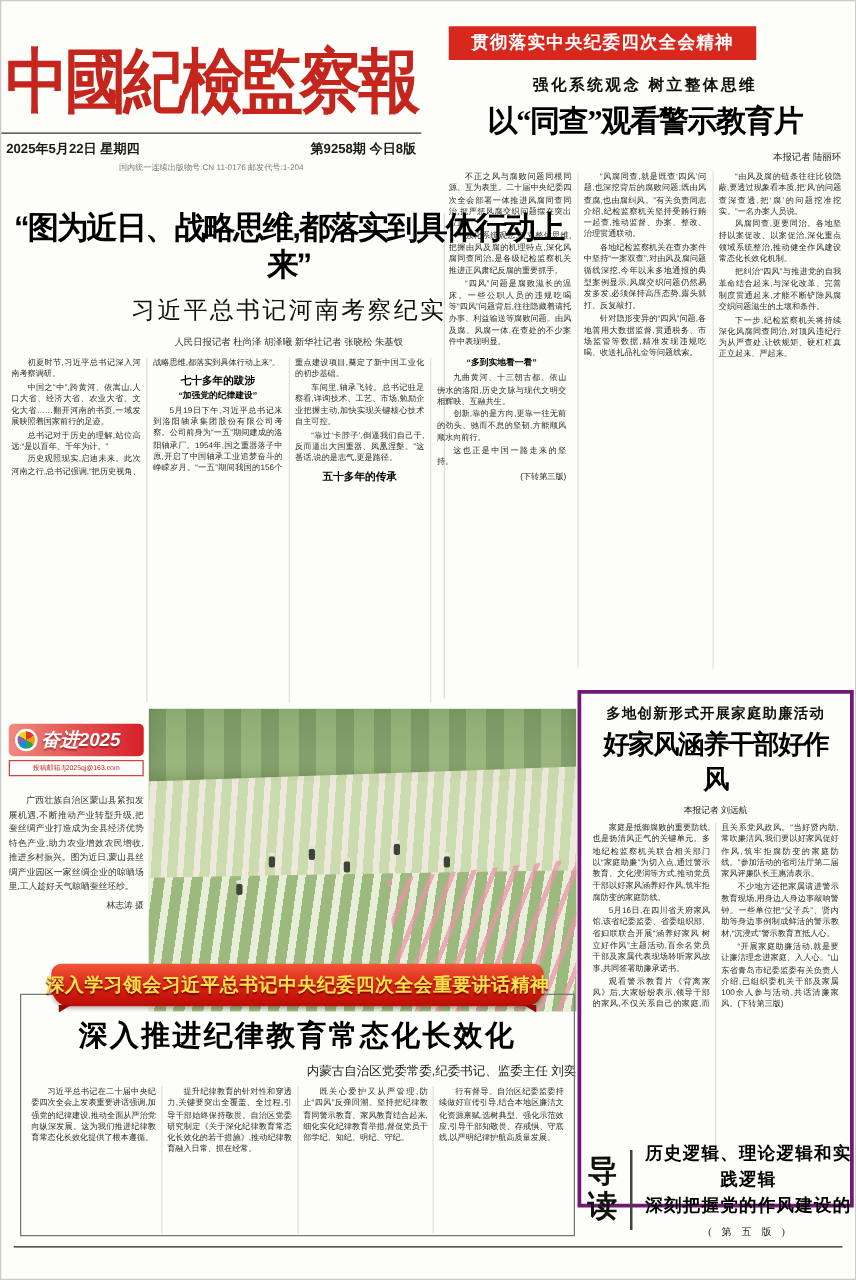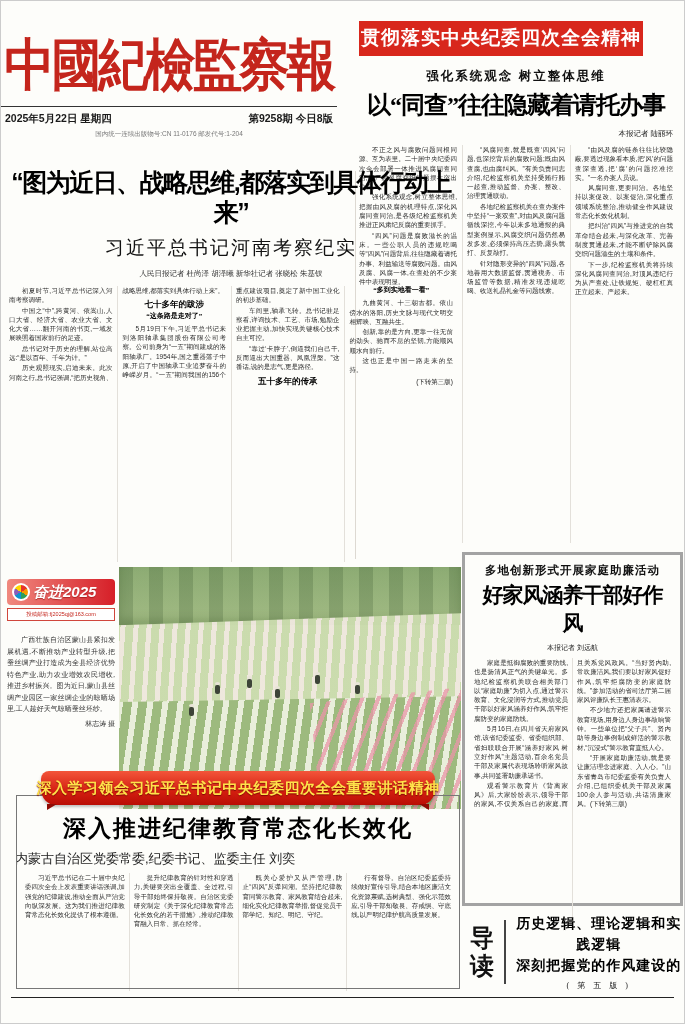--- a/index.html
+++ b/index.html
@@ -17,21 +17,21 @@
   .mast-supervisor { color:#c4251c; font-size:8.5px; text-align:center; letter-spacing:1px;
     margin-top:12px; font-weight:bold; }
   .mast-rule { border-top:1.5px solid #333; margin-top:7px; }
   .mast-daterow { display:flex; justify-content:space-between; font-size:10.5px;
     font-weight:bold; color:#1a1a1a; padding:5px 4px 0 4px; }
   .mast-pub { font-size:6.5px; color:#777; text-align:center; margin-top:4px; }
 
   
   .tr-article { position:absolute; left:358px; top:20px; width:314px; height:540px; }
   .tr-banner { display:inline-block; background:#d8271c; color:#fff; font-weight:bold;
-    font-size:19px; padding:4px 2px 5px; letter-spacing:1px; }
+    font-size:14px; padding:4px 18px 5px; letter-spacing:1px; }
   .tr-kicker { text-align:center; font-weight:bold; font-size:12.5px; color:#111;
     margin-top:12px; letter-spacing:2px; }
   .tr-headline { text-align:center; font-weight:bold; font-size:24px; color:#000;
     margin-top:4px; letter-spacing:-1px; font-family:"Liberation Serif",serif; }
   .tr-byline { text-align:right; font-size:7.5px; color:#222; margin:8px 0 6px; }
   .colbody { column-gap:10px; column-rule:1px solid #e3e0da; overflow:hidden;
     font-size:6.5px; line-height:9.3px; color:#2b2b2b; text-align:justify; }
   .colbody p { text-indent:2em; margin-bottom:1px; }
   .tr-body { column-count:3; height:398px; }
 
@@ -82,22 +82,22 @@
     background:repeating-linear-gradient(99deg,#9dba7e 0 9px,#e9eedb 9px 15px);
     transform:rotate(-1deg); }
   .ph-pink { position:absolute; right:-25px; bottom:-15px; width:170px; height:130px;
     background:repeating-linear-gradient(118deg,rgba(233,150,168,.75) 0 4px,rgba(255,255,255,0) 4px 15px);
     transform:rotate(-6deg); }
   .worker { position:absolute; width:5px; height:9px; background:#3d4438; border-radius:2px; }
   .worker::before { content:""; position:absolute; top:-3px; left:0; width:5px; height:3px;
     background:#e8e4d8; border-radius:50%; }
 
   
-  .family-box { position:absolute; left:461px; top:551px; width:221px; height:354px;
-    border:3px solid #a3a3a3; background:#fdfdfa; padding:8px 9px 6px; }
+  .family-box { position:absolute; left:461px; top:551px; width:221px; height:414px;
+    border:3px solid #701a75; background:#fdfdfa; padding:8px 9px 6px; }
   .fam-kicker { text-align:center; font-weight:bold; font-size:11.5px; color:#111;
     letter-spacing:1px; }
   .fam-headline { text-align:center; font-weight:bold; font-size:21px; color:#000;
     margin-top:3px; letter-spacing:-1px; font-family:"Liberation Serif",serif; }
   .fam-byline { text-align:center; font-size:7px; color:#222; margin:6px 0 5px; }
   .fam-body { column-count:2; column-gap:9px; height:264px; }
 
   
   .bottom-article { position:absolute; left:14px; top:770px; width:446px; height:220px; }
   .bottom-frame { position:absolute; left:1px; top:24px; right:1px; bottom:2px;
@@ -109,21 +109,21 @@
     box-shadow:0 2px 3px rgba(0,0,0,.25); }
   .ribbon::before,.ribbon::after { content:""; position:absolute; bottom:-5px; width:0; height:0;
     border-style:solid; }
   .ribbon::before { left:6px; border-width:6px 10px 0 0; border-color:#8f0b04 transparent transparent transparent; }
   .ribbon::after { right:6px; border-width:0 10px 6px 0; border-color:transparent #8f0b04 transparent transparent; }
   .ribbon-text { color:#ffe24a; font-weight:bold; font-size:15px; letter-spacing:0.5px;
     text-shadow:0 1px 1px rgba(110,0,0,.8); white-space:nowrap; }
   .bot-headline { position:relative; z-index:1; text-align:center; font-weight:bold;
     font-size:23px; color:#000; margin-top:42px; letter-spacing:2px;
     font-family:"Liberation Serif",serif; }
-  .bot-byline { text-align:left; font-size:13px; color:#222; margin:6px 0 5px; }
+  .bot-byline { text-align:right; font-size:10px; color:#222; margin:6px 0 5px; }
   .bot-body { column-count:4; column-gap:9px; height:118px; margin:0 10px; }
 
   
   .daodu { position:absolute; left:461px; top:913px; width:222px; height:76px;
     display:flex; align-items:center; }
   .daodu-label { width:40px; text-align:center; font-weight:bold; font-size:24px;
     line-height:28px; color:#111; font-family:"Liberation Serif",serif; }
   .daodu-div { width:1.5px; height:64px; background:#444; margin:0 8px 0 2px; }
   .daodu-main { flex:1; text-align:center; }
   .daodu-line { font-weight:bold; font-size:14px; line-height:21px; color:#000;
@@ -150,21 +150,21 @@
     <div class="mast-daterow">
       <span>2025年5月22日  星期四</span>
       <span>第9258期  今日8版</span>
     </div>
     <div class="mast-pub">国内统一连续出版物号:CN 11-0176  邮发代号:1-204</div>
   </div>
 
   <div class="tr-article">
     <div class="tr-banner">贯彻落实中央纪委四次全会精神</div>
     <div class="tr-kicker">强化系统观念  树立整体思维</div>
-    <div class="tr-headline">以“同查”往往隐藏着请托办事</div>
+    <div class="tr-headline">以“同查”观看警示教育片</div>
     <div class="tr-byline">本报记者 陆丽环</div>
     <div class="colbody tr-body">
         <p>不正之风与腐败问题同根同源、互为表里。二十届中央纪委四次全会部署一体推进风腐同查同治,把严惩风腐交织问题摆在突出位置。</p>
         <p>强化系统观念,树立整体思维,把握由风及腐的机理特点,深化风腐同查同治,是各级纪检监察机关推进正风肃纪反腐的重要抓手。</p>
         <p>“四风”问题是腐败滋长的温床。一些公职人员的违规吃喝等“四风”问题背后,往往隐藏着请托办事、利益输送等腐败问题。由风及腐、风腐一体,在查处的不少案件中表现明显。</p>
         <p>“风腐同查,就是既查‘四风’问题,也深挖背后的腐败问题;既由风查腐,也由腐纠风。”有关负责同志介绍,纪检监察机关坚持受贿行贿一起查,推动监督、办案、整改、治理贯通联动。</p>
         <p>各地纪检监察机关在查办案件中坚持“一案双查”,对由风及腐问题循线深挖,今年以来多地通报的典型案例显示,风腐交织问题仍然易发多发,必须保持高压态势,露头就打、反复敲打。</p>
         <p>针对隐形变异的“四风”问题,各地善用大数据监督,贯通税务、市场监管等数据,精准发现违规吃喝、收送礼品礼金等问题线索。</p>
         <p>“由风及腐的链条往往比较隐蔽,要透过现象看本质,把‘风’的问题查深查透,把‘腐’的问题挖准挖实。”一名办案人员说。</p>
         <p>风腐同查,更要同治。各地坚持以案促改、以案促治,深化重点领域系统整治,推动健全作风建设常态化长效化机制。</p>
@@ -180,21 +180,21 @@
     <div class="main-subhead serif">习近平总书记河南考察纪实</div>
     <div class="main-byline">人民日报记者 杜尚泽 胡泽曦  新华社记者 张晓松 朱基钗</div>
     <div class="colbody main-body">
       <div>
           <p>初夏时节,习近平总书记深入河南考察调研。</p>
           <p>中国之“中”,跨黄河、依嵩山,人口大省、经济大省、农业大省、文化大省……翻开河南的书页,一域发展映照着国家前行的足迹。</p>
           <p>总书记对于历史的理解,站位高远:“是以百年、千年为计。”</p>
           <p>历史观照现实,启迪未来。此次河南之行,总书记强调,“把历史视角、战略思维,都落实到具体行动上来”。</p>
         </div>
       <h4 class="sec-title">七十多年的跋涉</h4>
-      <div class="sec-quote">“这条路是走对了”</div>
+      <div class="sec-quote">“加强党的纪律建设”</div>
       <div>
           <p>5月19日下午,习近平总书记来到洛阳轴承集团股份有限公司考察。公司前身为“一五”期间建成的洛阳轴承厂。1954年,国之重器落子中原,开启了中国轴承工业追梦奋斗的峥嵘岁月。“一五”期间我国的156个重点建设项目,奠定了新中国工业化的初步基础。</p>
           <p>车间里,轴承飞转。总书记驻足察看,详询技术、工艺、市场,勉励企业把握主动,加快实现关键核心技术自主可控。</p>
           <p>“靠过‘卡脖子’,倒逼我们自己干,反而逼出大国重器、凤凰涅槃。”这番话,说的是志气,更是路径。</p>
         </div>
       <h4 class="sec-title">五十多年的传承</h4>
       <div class="sec-quote">“多到实地看一看”</div>
       <div>
           <p>九曲黄河、十三朝古都。依山傍水的洛阳,历史文脉与现代文明交相辉映、互融共生。</p>
           <p>创新,靠的是方向,更靠一往无前的劲头、驰而不息的坚韧,方能顺风顺水向前行。</p>

